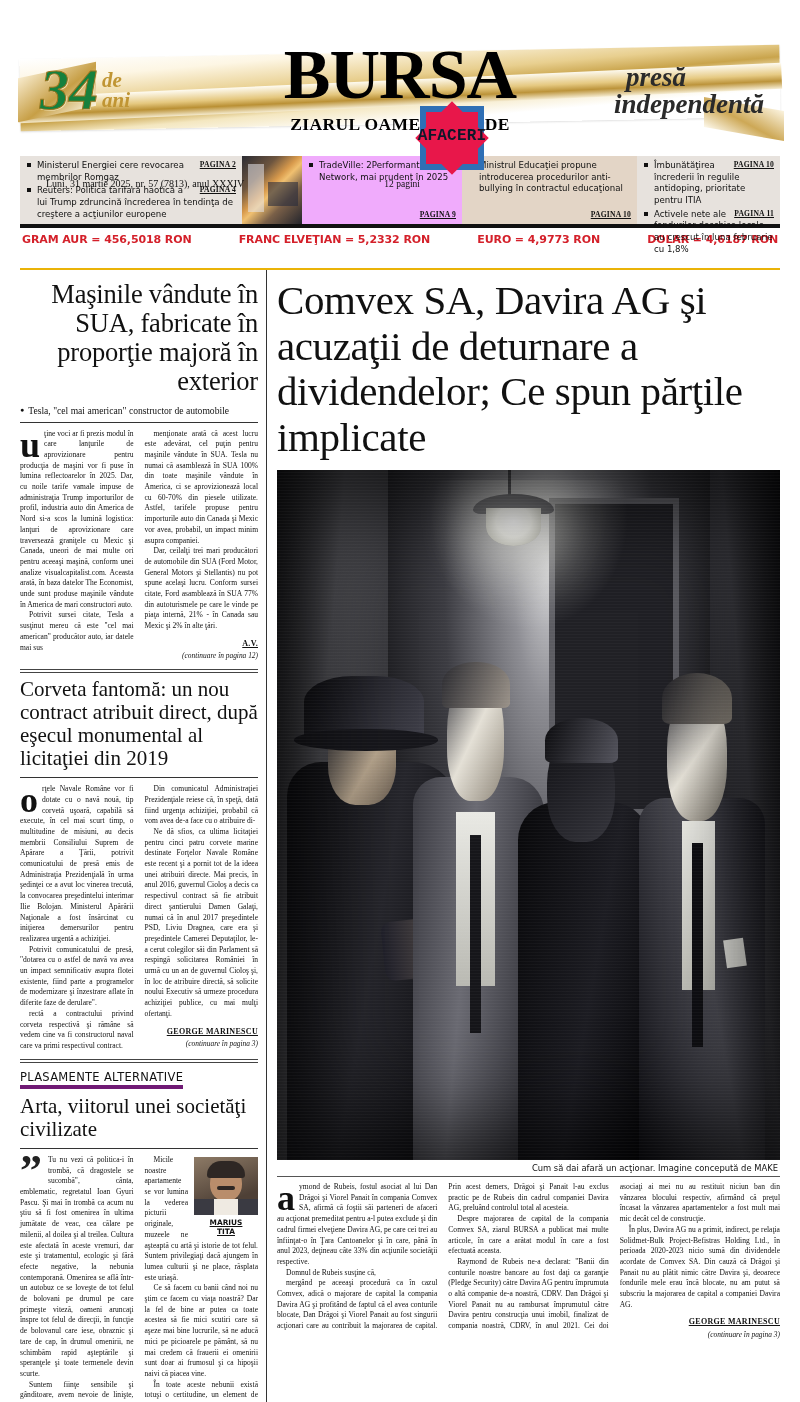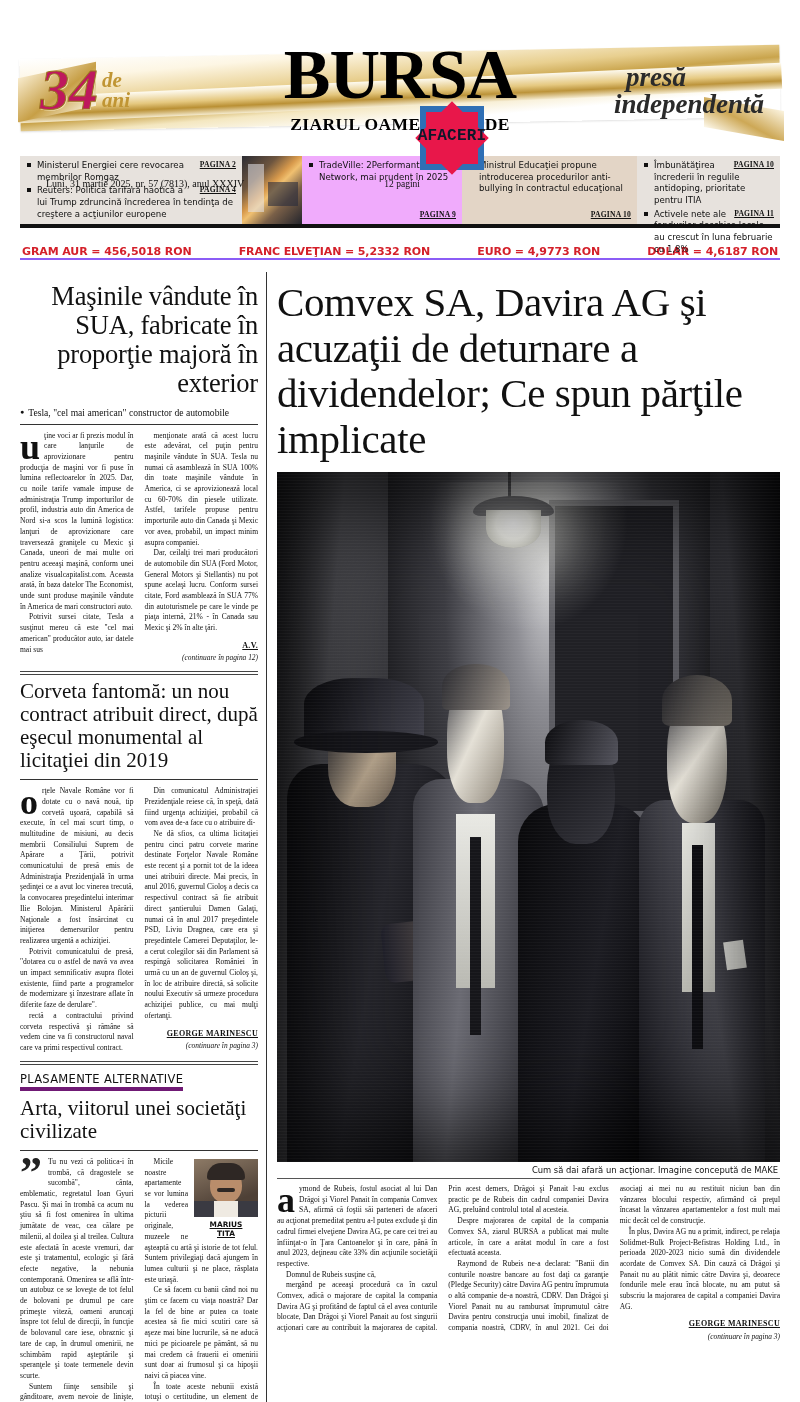--- a/index.html
+++ b/index.html
@@ -34,21 +34,21 @@
   }
   .ribbon-tailR {
     position:absolute; right:-4px; top:86px; width:80px; height:30px;
     background: linear-gradient(200deg,#fbf3de,#cda856 55%,#fdf8ea);
     transform: skewY(10deg);
   }
   .anniv { position:absolute; left:20px; top:48px; display:flex; align-items:flex-end; gap:4px; z-index:6;}
   .anniv .num {
     font-family:"Liberation Serif", serif; font-style:italic; font-weight:700;
     font-size:58px; line-height:.82;
-    color:#be185d;
+    color:#15803d;
     -webkit-text-stroke: 1px #9a7520;
     text-shadow: 1px 1px 0 #f3e4b8;
   }
   .anniv .words { font-family:"Liberation Serif",serif; font-style:italic; font-weight:700; font-size:21px; line-height:.95; color:#c09533; padding-bottom:3px;}
   .bursa-title {
     position:absolute; left:0; right:0; top:24px; text-align:center; z-index:7;
     font-family:"Liberation Serif", serif; font-weight:700;
     font-size:70px; line-height:.95; letter-spacing:-1px; color:#000;
   }
   .tagline {
@@ -92,21 +92,21 @@
   .ts-b { background:#f0abfc; width:160px; }
   .ts-c { background:#e3d5c6; width:175px; }
   .ts-d { background:#e7e2dd; flex:1; }
   .ts-item { position:relative; padding-left:10px; margin-bottom:2px; }
   .ts-item::before { content:""; position:absolute; left:0; top:3px; width:4px; height:4px; background:#111; }
   .pg { font-family:"Liberation Serif",serif; font-weight:700; font-size:7.6px; letter-spacing:.2px;
         text-decoration:underline; float:right; margin-left:6px; }
   .ts-under { margin:0 20px; height:4px; background:#111; }
 
   
-  .rates { margin:12px 20px; border-bottom:2px solid #8b5cf6; padding:5px 2px 0 2px;
+  .rates { margin:0 20px; border-bottom:2px solid #eab308; padding:5px 2px 22px 2px;
            display:flex; justify-content:space-between; }
   .rate { font-family:"DejaVu Sans", sans-serif; font-weight:700; font-size:11px; color:#d4202a; letter-spacing:-.1px; }
 
   
   .main { margin:0 20px; display:flex; }
   .leftcol { width:247px; padding-right:8px; border-right:1px solid #333; }
   .rightcol { flex:1; padding-left:10px; }
 
   h1.lead {
     font-family:"Liberation Serif", serif; font-weight:400; font-size:26.5px;

